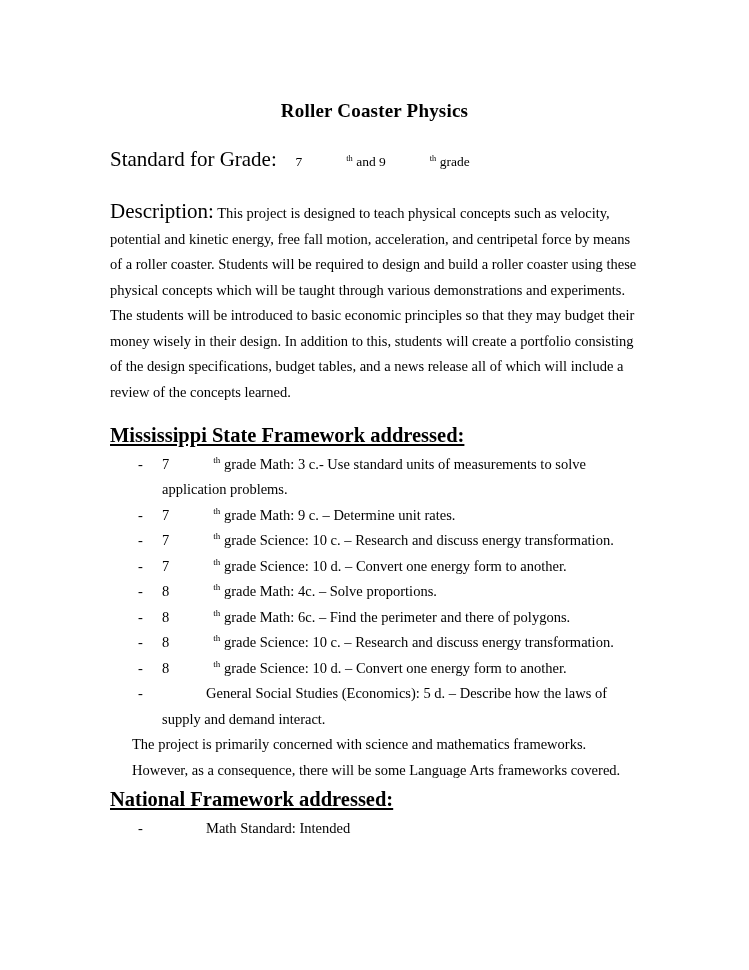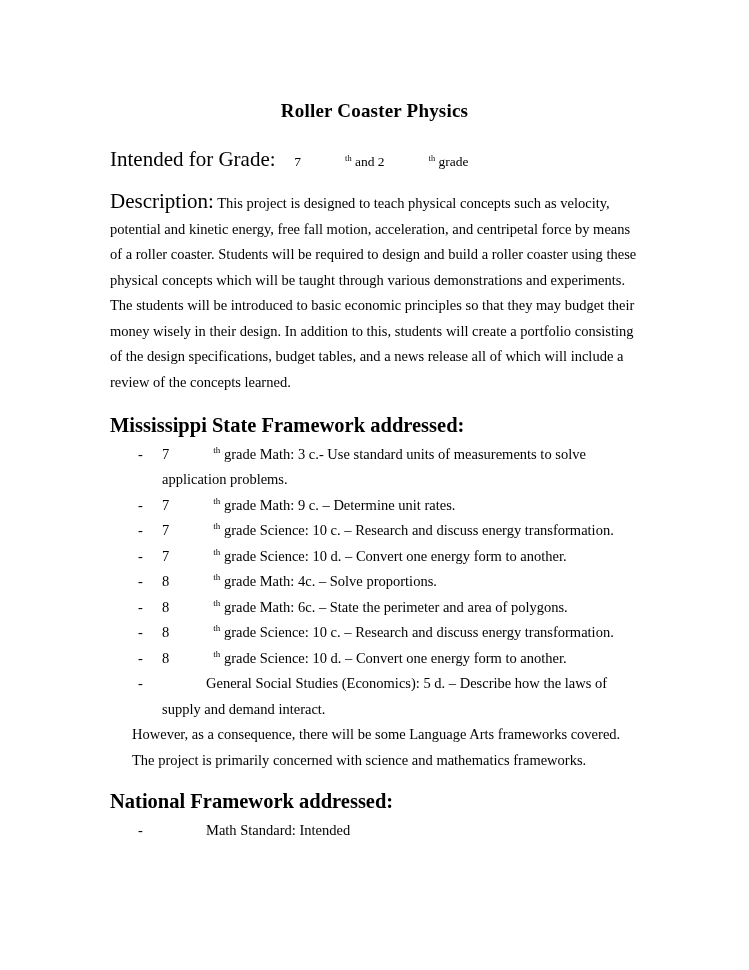--- a/index.html
+++ b/index.html
@@ -44,36 +44,37 @@
   .field-row .value-med {
     font-size: 14px;
   }
   sup {
     font-size: 0.62em;
     vertical-align: super;
     line-height: 0;
     margin-left: 44px;
   }
   .desc-block {
-    margin-top: 18px;
+    margin-top: 28px;
     font-size: 14.5px;
     line-height: 25.5px;
     text-align: left;
   }
   .desc-block .desc-label {
     font-size: 21px;
   }
   .section-head {
     font-size: 20.5px;
     margin-top: 18px;
     margin-bottom: 4px;
     line-height: 1.2;
+    text-decoration: underline;
   }
   .section-head.second {
-    margin-top: 16px;
+    margin-top: 4px;
   }
   ul.dash-list {
     list-style: none;
     margin: 0;
     padding: 0;
   }
   ul.dash-list li {
     position: relative;
     padding-left: 52px;
     font-size: 14.5px;
@@ -92,48 +93,48 @@
   }
 </style>
 </head>
 <body>
 
 <div class="page">
 
   <h1 class="doc-title">Roller Coaster Physics</h1>
 
   <div class="field-row">
-    <span class="label">Intended for Grade:</span>
+    <span class="label">Standard for Grade:</span>
     <span class="value">
-      &nbsp;&nbsp;&nbsp;&nbsp;<span>7</span><sup>th</sup><span> and 2</span><sup>th</sup><span> grade</span>
+      &nbsp;&nbsp;&nbsp;&nbsp;<span>7</span><sup>th</sup><span> and 9</span><sup>th</sup><span> grade</span>
     </span>
   </div>
 
 
   <div class="desc-block">
     <span class="desc-label">Description:</span>
     <span>This project is designed to teach physical concepts such as velocity, potential and kinetic energy, free fall motion, acceleration, and centripetal force by means of a roller coaster.  Students will be required to design and build a roller coaster using these physical concepts which will be taught through various demonstrations and experiments.  The students will be introduced to basic economic principles so that they may budget their money wisely in their design.  In addition to this, students will create a portfolio consisting of the design specifications, budget tables, and a news release all of which will include a review of the concepts learned.</span>
   </div>
 
   <h2 class="section-head">Mississippi State Framework addressed:</h2>
 
   <ul class="dash-list">
     <li><span class="dash">-</span><span>7</span><sup>th</sup><span> grade Math: 3 c.- Use standard units of measurements to solve application problems.</span></li>
     <li><span class="dash">-</span><span>7</span><sup>th</sup><span> grade Math: 9 c. – Determine unit rates.</span></li>
     <li><span class="dash">-</span><span>7</span><sup>th</sup><span> grade Science: 10 c. – Research and discuss energy transformation.</span></li>
     <li><span class="dash">-</span><span>7</span><sup>th</sup><span> grade Science: 10 d. – Convert one energy form to another.</span></li>
     <li><span class="dash">-</span><span>8</span><sup>th</sup><span> grade Math:  4c. – Solve proportions.</span></li>
-    <li><span class="dash">-</span><span>8</span><sup>th</sup><span> grade Math: 6c. – State the perimeter and area of polygons.</span></li>
+    <li><span class="dash">-</span><span>8</span><sup>th</sup><span> grade Math: 6c. – Find the perimeter and there of polygons.</span></li>
     <li><span class="dash">-</span><span>8</span><sup>th</sup><span> grade Science: 10 c. – Research and discuss energy transformation.</span></li>
     <li><span class="dash">-</span><span>8</span><sup>th</sup><span> grade Science: 10 d. – Convert one energy form to another.</span></li>
     <li><span class="dash">-</span><span></span><sup></sup><span>General Social Studies (Economics): 5 d. – Describe how the laws of supply and demand interact.</span></li>
   </ul>
 
+  <div class="note-line">The project is primarily concerned with science and mathematics frameworks.</div>
   <div class="note-line">However, as a consequence, there will be some Language Arts frameworks covered.</div>
-  <div class="note-line">The project is primarily concerned with science and mathematics frameworks.</div>
 
   <h2 class="section-head second">National Framework addressed:</h2>
 
   <ul class="dash-list">
     <li><span class="dash">-</span><span></span><sup></sup><span>Math Standard: Intended</span></li>
   </ul>
 
 </div>
 
 </body></html>

